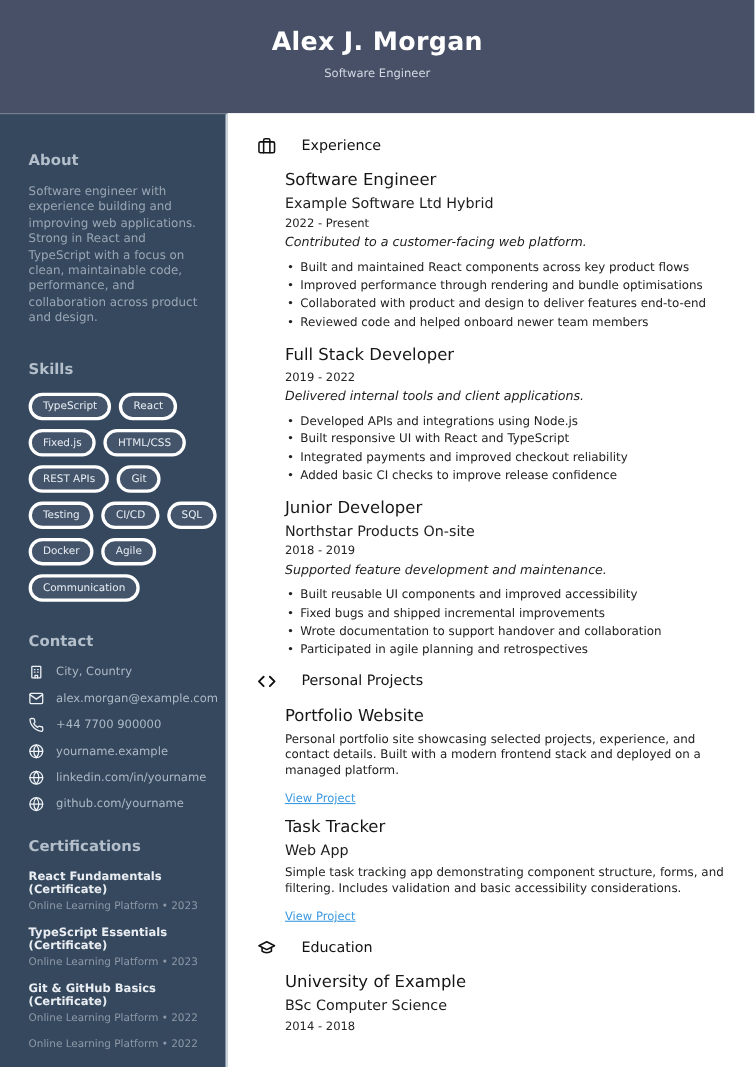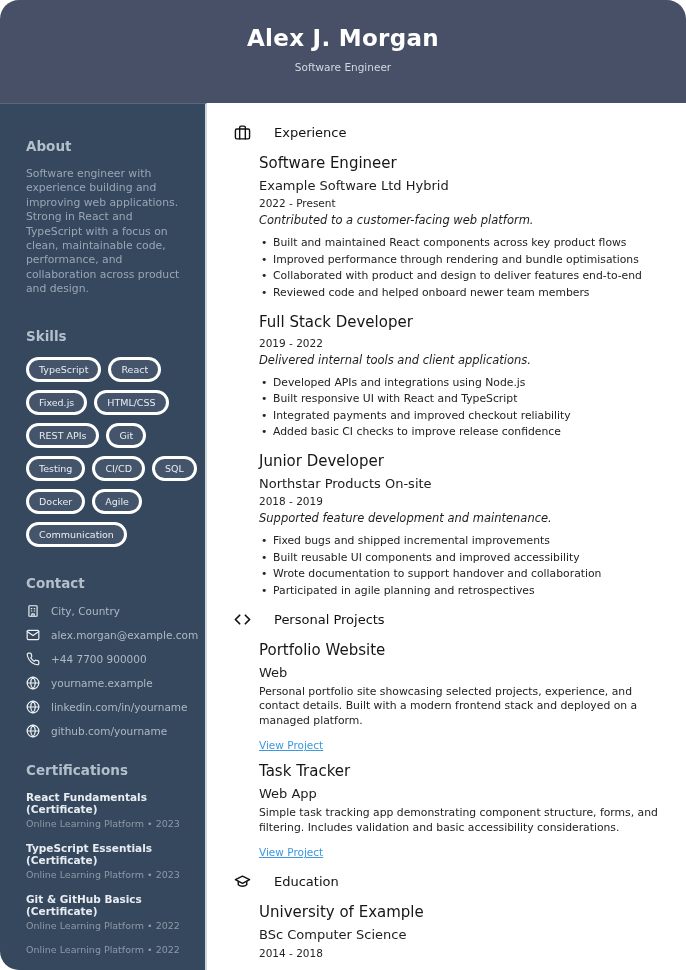--- a/index.html
+++ b/index.html
@@ -2,21 +2,21 @@
 <html><head>
 <meta charset="utf-8">
 <style>
   * { box-sizing: border-box; }
   html, body { margin: 0; padding: 0; }
   body {
     width: 686px; height: 970px;
     font-family: "DejaVu Sans", "Liberation Sans", sans-serif;
     background: #ffffff;
   }
-  .page { width: 686px; height: 970px; display: flex; flex-direction: column; overflow: hidden; border-radius: 19px; }
+  .page { width: 686px; height: 970px; display: flex; flex-direction: column; overflow: hidden; }
 
   
   .header {
     height: 103px; flex: 0 0 103px;
     background: #475066;
     display: flex; flex-direction: column; align-items: center; justify-content: center;
     padding-bottom: 6px;
   }
   .header-name { color: #ffffff; font-size: 23px; font-weight: bold; letter-spacing: 0.3px; margin: 0; }
   .header-role { color: #d3d8e2; font-size: 10.5px; margin-top: 10px; }
@@ -237,22 +237,22 @@
               <li>Added basic CI checks to improve release confidence</li>
             </ul>
           </div>
 
           <div class="job">
             <h3 class="job-title">Junior Developer</h3>
             <div class="company-line"><span>Northstar Products</span> <span>On-site</span></div>
             <div class="dates">2018 - 2019</div>
             <div class="summary">Supported feature development and maintenance.</div>
             <ul class="bullets">
+              <li>Built reusable UI components and improved accessibility</li>
               <li>Fixed bugs and shipped incremental improvements</li>
-              <li>Built reusable UI components and improved accessibility</li>
               <li>Wrote documentation to support handover and collaboration</li>
               <li>Participated in agile planning and retrospectives</li>
             </ul>
           </div>
 
         </div>
       </div>
 
       <div class="section">
         <div class="section-header">
@@ -261,21 +261,20 @@
                 <polyline points="16 18 22 12 16 6"></polyline>
                 <polyline points="8 6 2 12 8 18"></polyline>
               </svg>
           </span>
           <span class="section-title">Personal Projects</span>
         </div>
         <div class="entries">
 
           <div class="project">
             <h3 class="project-name">Portfolio Website</h3>
-            <div class="project-type">Web</div>
             <div class="project-desc">Personal portfolio site showcasing selected projects, experience, and contact details. Built with a modern frontend stack and deployed on a managed platform.</div>
             <a class="project-link">View Project</a>
           </div>
 
           <div class="project">
             <h3 class="project-name">Task Tracker</h3>
             <div class="project-type">Web App</div>
             <div class="project-desc">Simple task tracking app demonstrating component structure, forms, and filtering. Includes validation and basic accessibility considerations.</div>
             <a class="project-link">View Project</a>
           </div>

